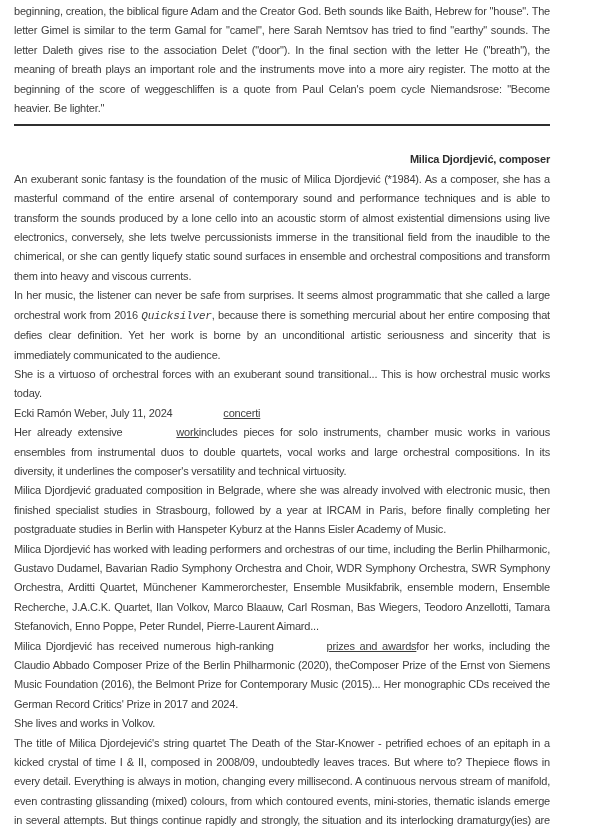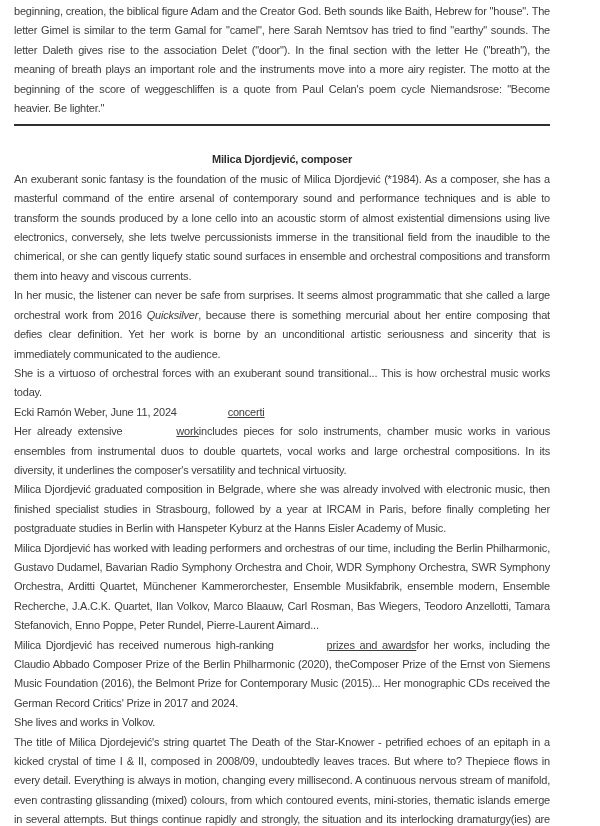--- a/index.html
+++ b/index.html
@@ -27,60 +27,60 @@
     margin: 0;
     text-align: justify;
     text-justify: inter-word;
   }
   h2.sec-heading {
     margin: 0;
     font-size: 11px;
     font-weight: 700;
     color: #2e2e2e;
     line-height: 19.4px;
-    text-align: center;
+    text-align: right;
   }
   h2.work-heading {
     margin-top: 19px;
   }
   hr.rule {
     border: none;
     border-top: 2.5px solid #2f2f2f;
     margin: 6px 0 24px 0;
   }
   hr.rule-2 {
     margin: 13px 0 15px 0;
   }
   a.doc-link {
     color: inherit;
     text-decoration: underline;
     cursor: pointer;
     padding-left: 48px;
   }
-  em.work-title { font-style: italic; }
+  em.work-title { font-style: italic; font-family: Liberation Mono, monospace; }
 </style>
 </head>
 <body>
 
 <div class="page">
   <div class="doc">
 
     <p class="para">beginning, creation, the biblical figure Adam and the Creator God. Beth sounds like Baith, Hebrew for "house". The letter Gimel is similar to the term Gamal for "camel", here Sarah Nemtsov has tried to find "earthy" sounds. The letter Daleth gives rise to the association Delet ("door"). In the final section with the letter He ("breath"), the meaning of breath plays an important role and the instruments move into a more airy register. The motto at the beginning of the score of weggeschliffen is a quote from Paul Celan's poem cycle Niemandsrose: "Become heavier. Be lighter."</p>
 
     <hr class="rule">
 
     <h2 class="sec-heading">Milica Djordjević, composer</h2>
 
     <p class="para">An exuberant sonic fantasy is the foundation of the music of Milica Djordjević (*1984). As a composer, she has a masterful command of the entire arsenal of contemporary sound and performance techniques and is able to transform the sounds produced by a lone cello into an acoustic storm of almost existential dimensions using live electronics, conversely, she lets twelve percussionists immerse in the transitional field from the inaudible to the chimerical, or she can gently liquefy static sound surfaces in ensemble and orchestral compositions and transform them into heavy and viscous currents.</p>
 
     <p class="para"><span>In her music, the listener can never be safe from surprises. It seems almost programmatic that she called a large orchestral work from 2016 </span><em class="work-title">Quicksilver</em><span>, because there is something mercurial about her entire composing that defies clear definition. Yet her work is borne by an unconditional artistic seriousness and sincerity that is immediately communicated to the audience.</span></p>
 
     <p class="para">She is a virtuoso of orchestral forces with an exuberant sound transitional... This is how orchestral music works today.</p>
 
-    <p class="para"><span>Ecki Ramón Weber, June 11, 2024 </span><a class="doc-link">concerti</a></p>
+    <p class="para"><span>Ecki Ramón Weber, July 11, 2024 </span><a class="doc-link">concerti</a></p>
 
     <p class="para"><span>Her already extensive </span><a class="doc-link">work</a><span>includes pieces for solo instruments, chamber music works in various ensembles from instrumental duos to double quartets, vocal works and large orchestral compositions. In its diversity, it underlines the composer's versatility and technical virtuosity.</span></p>
 
     <p class="para">Milica Djordjević graduated composition in Belgrade, where she was already involved with electronic music, then finished specialist studies in Strasbourg, followed by a year at IRCAM in Paris, before finally completing her postgraduate studies in Berlin with Hanspeter Kyburz at the Hanns Eisler Academy of Music.</p>
 
     <p class="para">Milica Djordjević has worked with leading performers and orchestras of our time, including the Berlin Philharmonic, Gustavo Dudamel, Bavarian Radio Symphony Orchestra and Choir, WDR Symphony Orchestra, SWR Symphony Orchestra, Arditti Quartet, Münchener Kammerorchester, Ensemble Musikfabrik, ensemble modern, Ensemble Recherche, J.A.C.K. Quartet, Ilan Volkov, Marco Blaauw, Carl Rosman, Bas Wiegers, Teodoro Anzellotti, Tamara Stefanovich, Enno Poppe, Peter Rundel, Pierre-Laurent Aimard...</p>
 
     <p class="para"><span>Milica Djordjević has received numerous high-ranking </span><a class="doc-link">prizes and awards</a><span>for her works, including the Claudio Abbado Composer Prize of the Berlin Philharmonic (2020), theComposer Prize of the Ernst von Siemens Music Foundation (2016), the Belmont Prize for Contemporary Music (2015)... Her monographic CDs received the German Record Critics' Prize in 2017 and 2024.</span></p>
 
     <p class="para">She lives and works in Volkov.</p>

